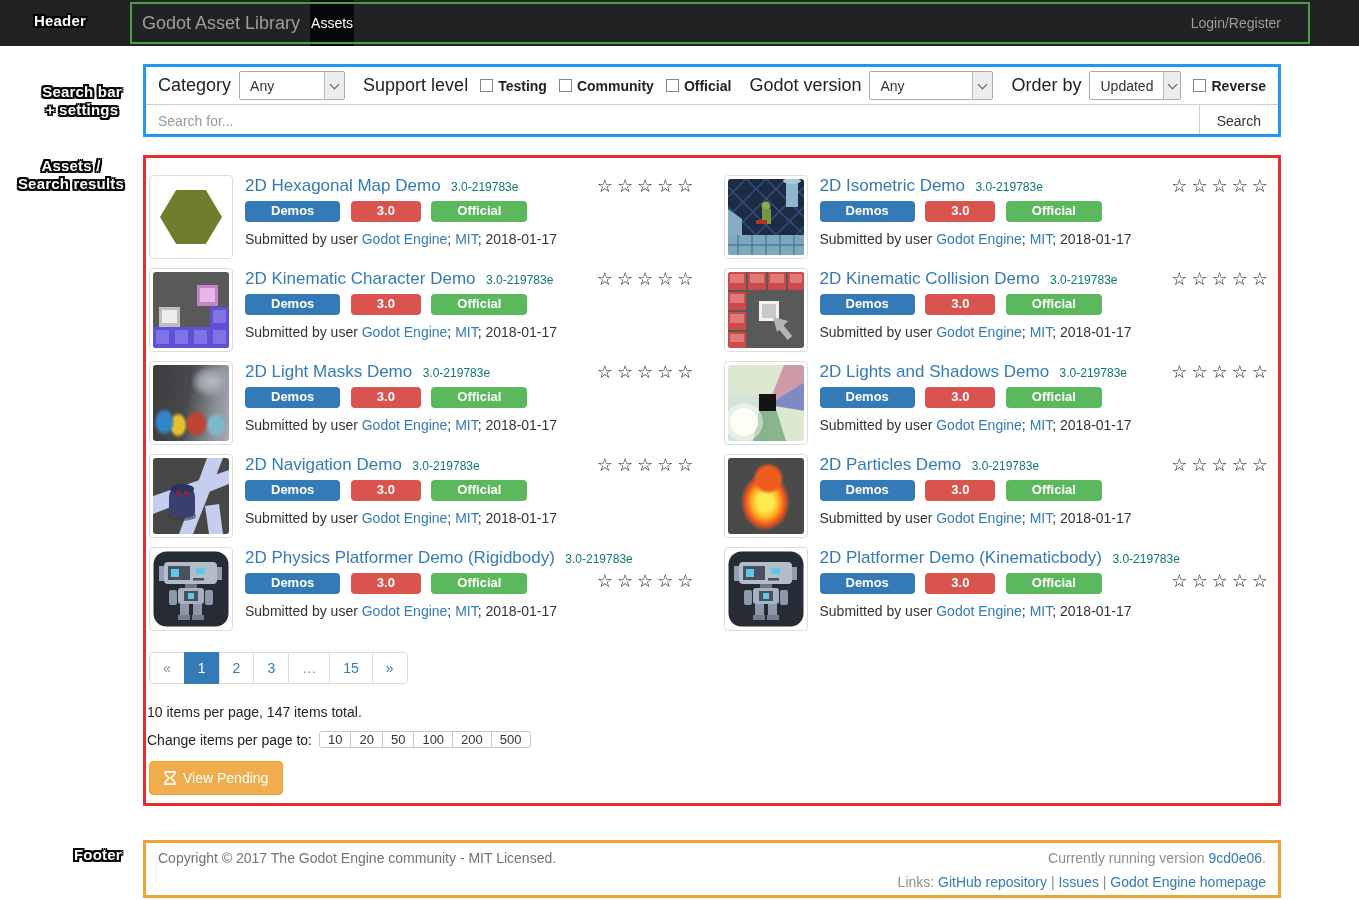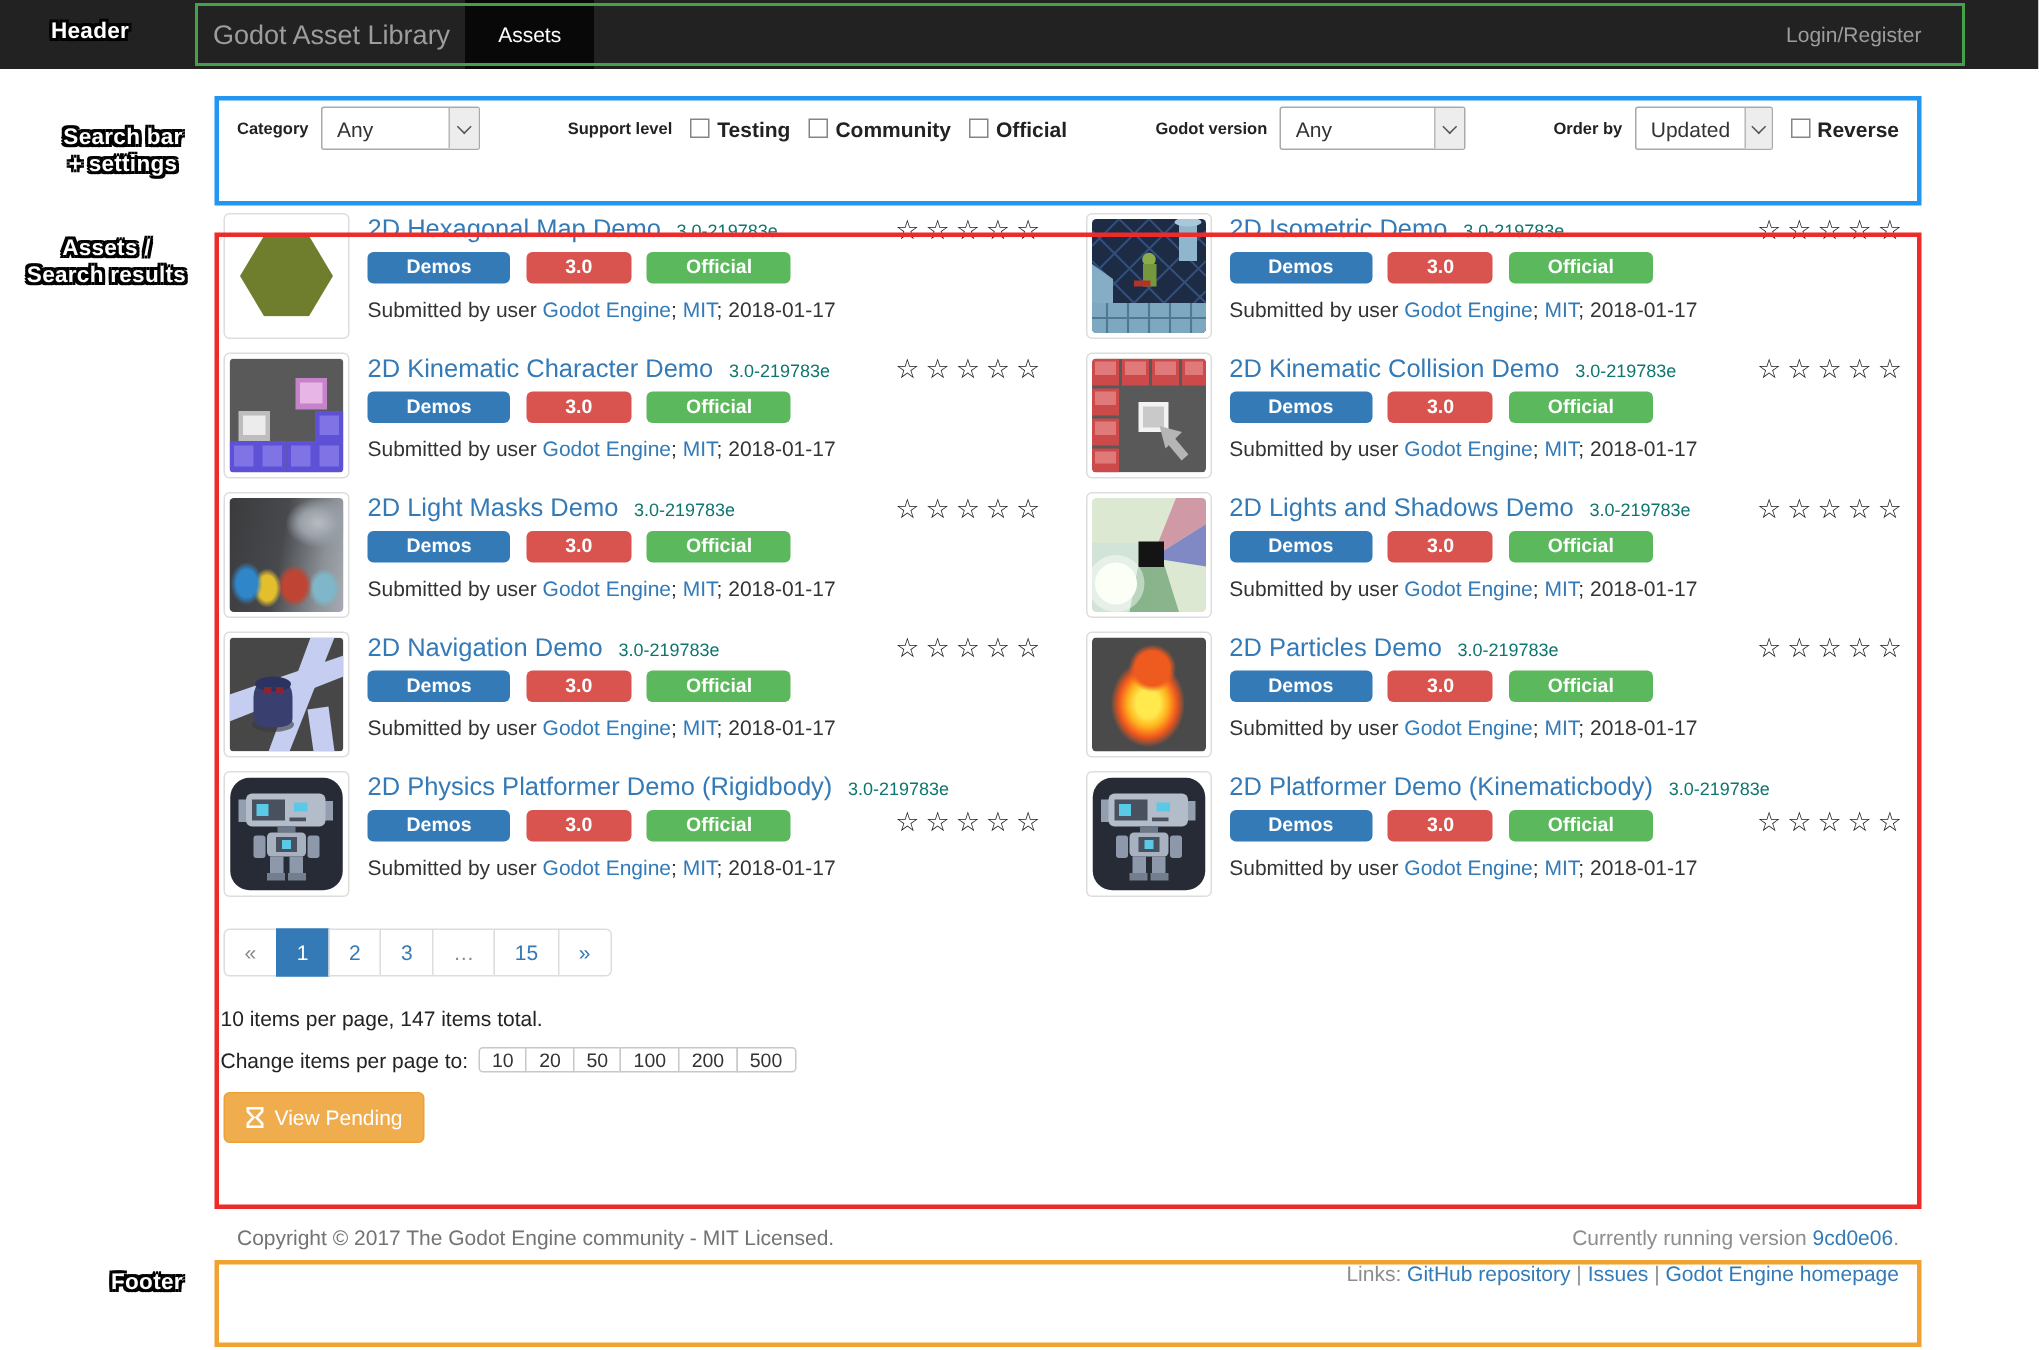--- a/index.html
+++ b/index.html
@@ -25,33 +25,33 @@
   .anno-box { position:absolute; z-index:40; pointer-events:none; }
   .box-green  { left:130px; top:2px;   width:1180px; height:42px; border:2px solid #46a04a; }
   .box-blue   { left:143px; top:64px;  width:1138px; height:73px;  border:3px solid #2196f3; }
   .box-red    { left:143px; top:155px; width:1138px; height:651px; border:3px solid #ee2b2b; }
   .box-orange { left:143px; top:840px; width:1138px; height:58px;  border:3px solid #f0a232; }
 
   
   .navbar { height:46px; background:#222; display:flex; align-items:stretch; }
   .brand { margin-left:142px; display:flex; align-items:center; color:#9d9d9d; font-size:18px;text-align:right; }
   .navtab { margin-left:10px; background:#080808; color:#fff; font-size:14px;
-            display:flex; align-items:center; padding:0 22px; }
+            display:flex; align-items:center; padding:0 1px; }
   .login { margin-left:auto; margin-right:78px; color:#9d9d9d; font-size:14px;
            display:flex; align-items:center; }
 
   
   .main { margin-left:143px; width:1138px; }
 
   
   .search-panel { margin-top:18px; border:3px solid transparent; }
   .s-row1 { display:flex; align-items:center; justify-content:space-between;
             padding:5px 12px; height:37px; }
   .grp { display:flex; align-items:center; }
-  .lbl { font-weight:bold; font-size:11px; color:#222; }
+  .lbl { font-weight:normal; font-size:18px; color:#222; }
   .sel { display:inline-flex; align-items:center; height:29px; border:1px solid #a9a9a9;
          background:#fff; margin-left:8px; border-radius:2px; }
   .sel .v { padding:0 10px; font-size:14px; color:#333; flex:1; }
   .sel .arr { width:20px; align-self:stretch; background:#ededed; border-left:1px solid #b9b9b9;
               display:flex; align-items:center; justify-content:center; }
   .sel .arr::after { content:""; width:6px; height:6px; border-right:1.6px solid #555;
                      border-bottom:1.6px solid #555; transform:rotate(45deg); margin-top:-3px; }
   .w-cat { width:106px; } .w-ver { width:124px; } .w-ord { width:92px; }
   .cb { width:13px; height:13px; border:1px solid #858585; background:#fff;
         display:inline-block; margin:0 5px 0 12px; flex:none; }
@@ -179,20 +179,24 @@
       </div>
       <div class="grp">
         <span class="lbl">Order by</span>
         <span class="sel w-ord">
           <span class="v">Updated</span>
           <span class="arr"></span>
         </span>
         <span class="cb"></span>
         <span class="cb-label">Reverse</span>
       </div>
+    </div>
+    <div class="s-row2">
+      <input class="s-input" placeholder="Search for..." style="">
+      <button class="s-btn">Search</button>
     </div>
   </div>
 
   <div class="assets-panel">
     <div class="grid">
 
       <div class="item">
         <a class="thumb">
           <div class="art t-hex"></div>
         </a>

